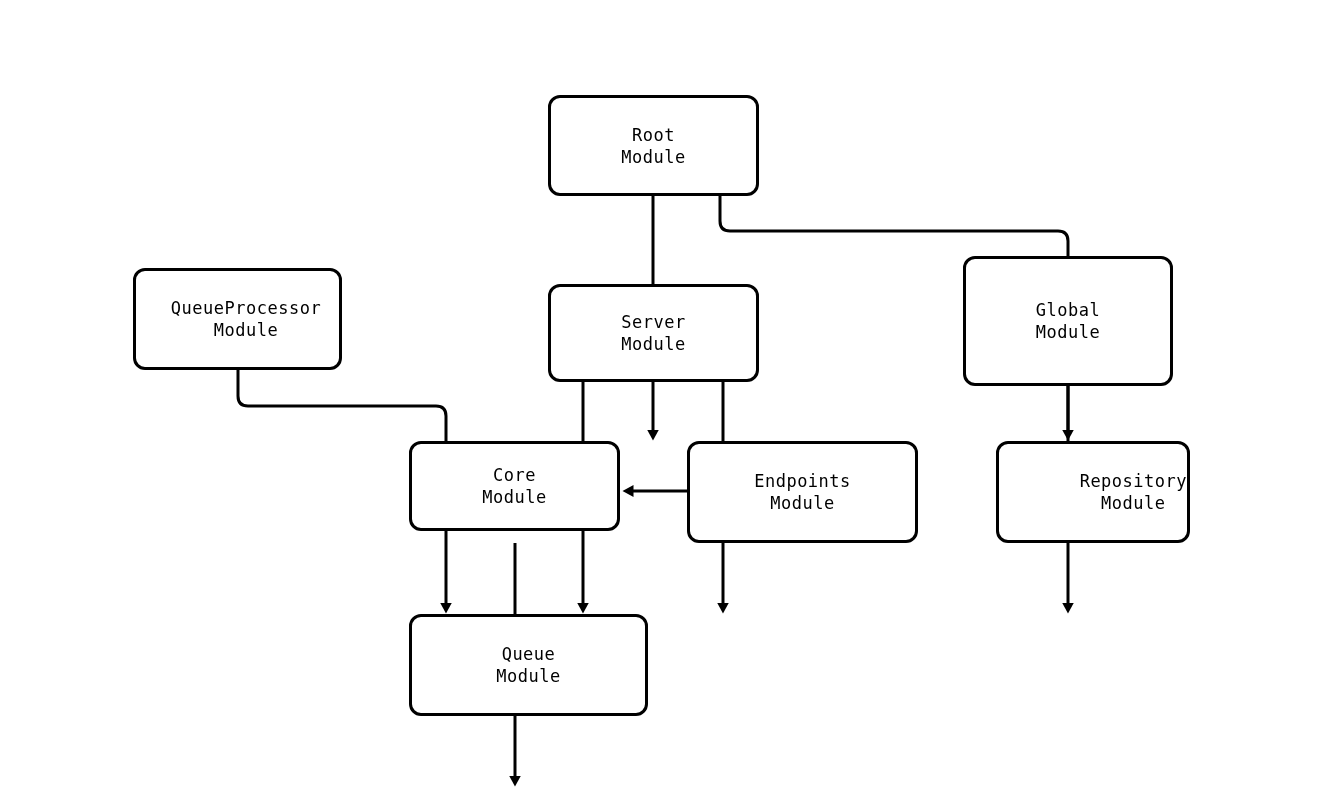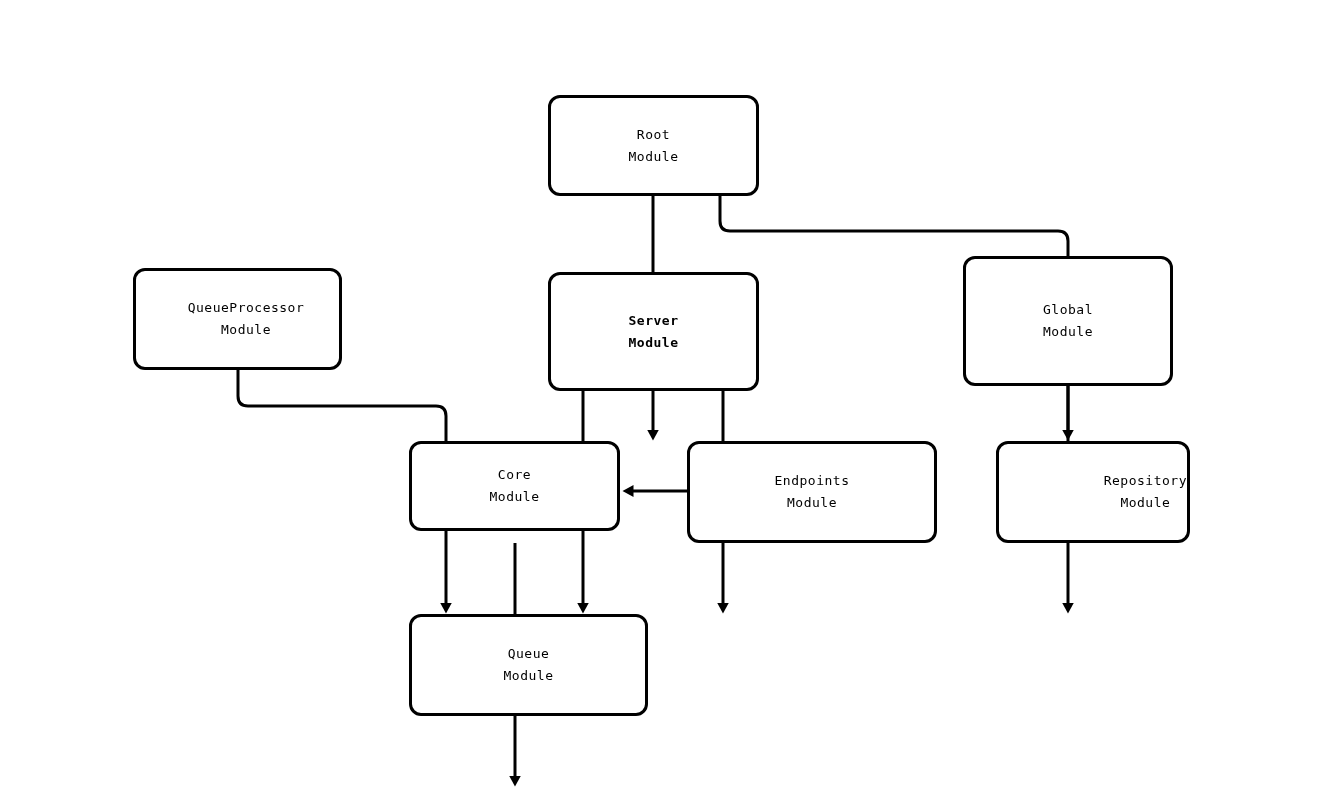--- a/index.html
+++ b/index.html
@@ -30,21 +30,21 @@
     border: 3px solid #000000;
     border-radius: 12px;
     display: flex;
     align-items: center;
     justify-content: center;
     z-index: 2;
   }
   .node-label {
     text-align: center;
     color: #000000;
-    font-size: 13px;
+    font-size: 17px;
     line-height: 22px;
     letter-spacing: 0.5px;
     white-space: pre;
     font-family: "DejaVu Sans Mono", "Liberation Mono", monospace;
   }
 </style>
 </head>
 <body>
 
 <div id="canvas" style="background-color: rgb(255, 255, 255);">
@@ -79,36 +79,36 @@
   <div class="node" id="node-root" style="left: 548px; top: 95px; width: 211px; height: 101px;">
     <span class="node-label">Root
 Module</span>
   </div>
 
   <div class="node" id="node-queueprocessor" style="left: 133px; top: 268px; width: 209px; height: 102px; padding-left: 17px;">
     <span class="node-label">QueueProcessor
 Module</span>
   </div>
 
-  <div class="node" id="node-server" style="left: 548px; top: 272px; width: 211px; height: 119px; font-weight: bold;">
+  <div class="node" id="node-server" style="left: 548px; top: 284px; width: 211px; height: 98px;">
     <span class="node-label">Server
 Module</span>
   </div>
 
   <div class="node" id="node-global" style="left: 963px; top: 256px; width: 210px; height: 130px;">
     <span class="node-label">Global
 Module</span>
   </div>
 
   <div class="node" id="node-core" style="left: 409px; top: 441px; width: 211px; height: 90px;">
     <span class="node-label">Core
 Module</span>
   </div>
 
-  <div class="node" id="node-endpoints" style="left: 687px; top: 441px; width: 250px; height: 102px;">
+  <div class="node" id="node-endpoints" style="left: 687px; top: 441px; width: 231px; height: 102px;">
     <span class="node-label">Endpoints
 Module</span>
   </div>
 
   <div class="node" id="node-repository" style="left: 996px; top: 441px; width: 194px; height: 102px; justify-content: flex-end;">
     <span class="node-label">Repository
 Module</span>
   </div>
 
   <div class="node" id="node-queue" style="left: 409px; top: 614px; width: 239px; height: 102px;">

